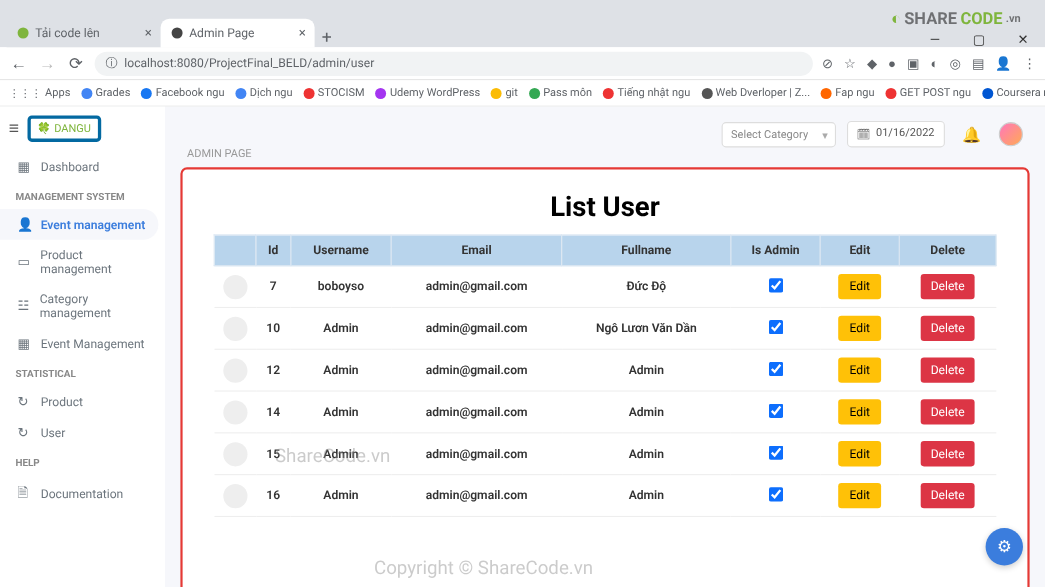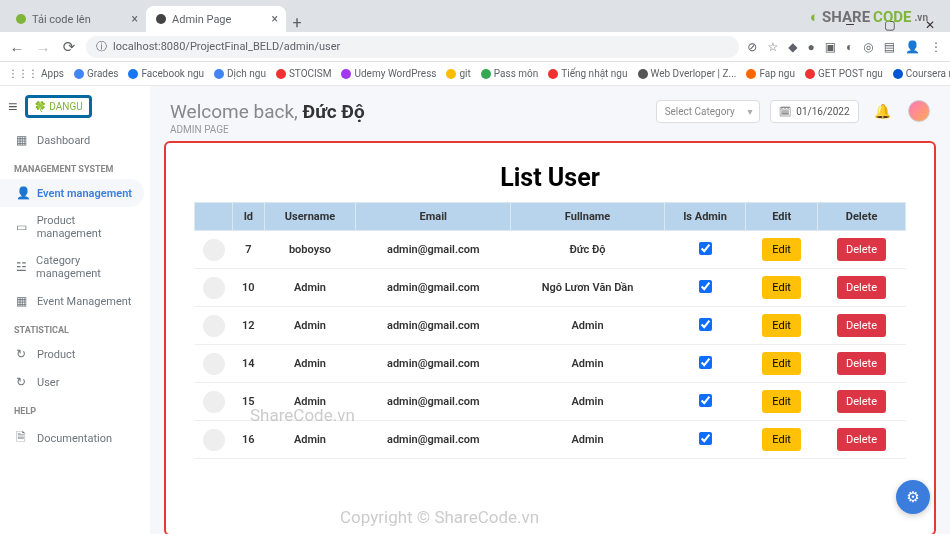--- a/index.html
+++ b/index.html
@@ -1,19 +1,19 @@
 <!DOCTYPE html>
 <html><head>
 <meta charset="utf-8">
 <style>
 * { margin: 0; padding: 0; box-sizing: border-box; font-family: -apple-system, BlinkMacSystemFont, "Segoe UI", Roboto, sans-serif; }
 body { width: 950px; height: 534px; overflow: hidden; background: #fff; position: relative; }
 
 
-.titlebar { height: 32px; background: #dee1e6; display: flex; align-items: flex-end; padding-left: 6px; }
+.titlebar { height: 43px; background: #dee1e6; display: flex; align-items: flex-end; padding-left: 6px; }
 .wintab { height: 26px; padding: 0 28px 0 10px; display: flex; align-items: center; font-size: 11px; color: #5f6368; background: #dee1e6; border-radius: 8px 8px 0 0; position: relative; min-width: 140px; }
 .wintab.active { background: #fff; }
 .wintab .x { position: absolute; right: 8px; font-size: 12px; }
 .wintab .dot { width: 10px; height: 10px; border-radius: 50%; margin-right: 6px; }
 .newtab { width: 22px; text-align: center; font-size: 16px; color: #5f6368; }
 .wincontrols { margin-left: auto; display: flex; }
 .wincontrols span { width: 40px; text-align: center; font-size: 12px; color: #333; }
 
 .toolbar { height: 30px; background: #fff; display: flex; align-items: center; padding: 0 8px; gap: 8px; border-bottom: 1px solid #e0e0e0; }
 .navbtn { color: #5f6368; font-size: 15px; width: 18px; text-align: center; }
@@ -214,21 +214,20 @@
       </div>
     <div class="sbheader">HELP</div>
     <div class="sbitem">
         <span class="sbicon">🗎</span>
         <span>Documentation</span>
       </div>
   </div>
 
   <div class="main">
     <div class="topbar">
-      <span class="welcome"><span>Welcome back, </span><b>Đức Độ</b></span>
       <span class="spacer"></span>
       <div class="select"><span>Select Category</span></div>
       <div class="datebox">
           <span>🗓</span>
           <span>01/16/2022</span>
         </div>
       <span class="bell">🔔</span>
       <span class="avatar"></span>
     </div>
     <div class="subtitle">ADMIN PAGE</div>

